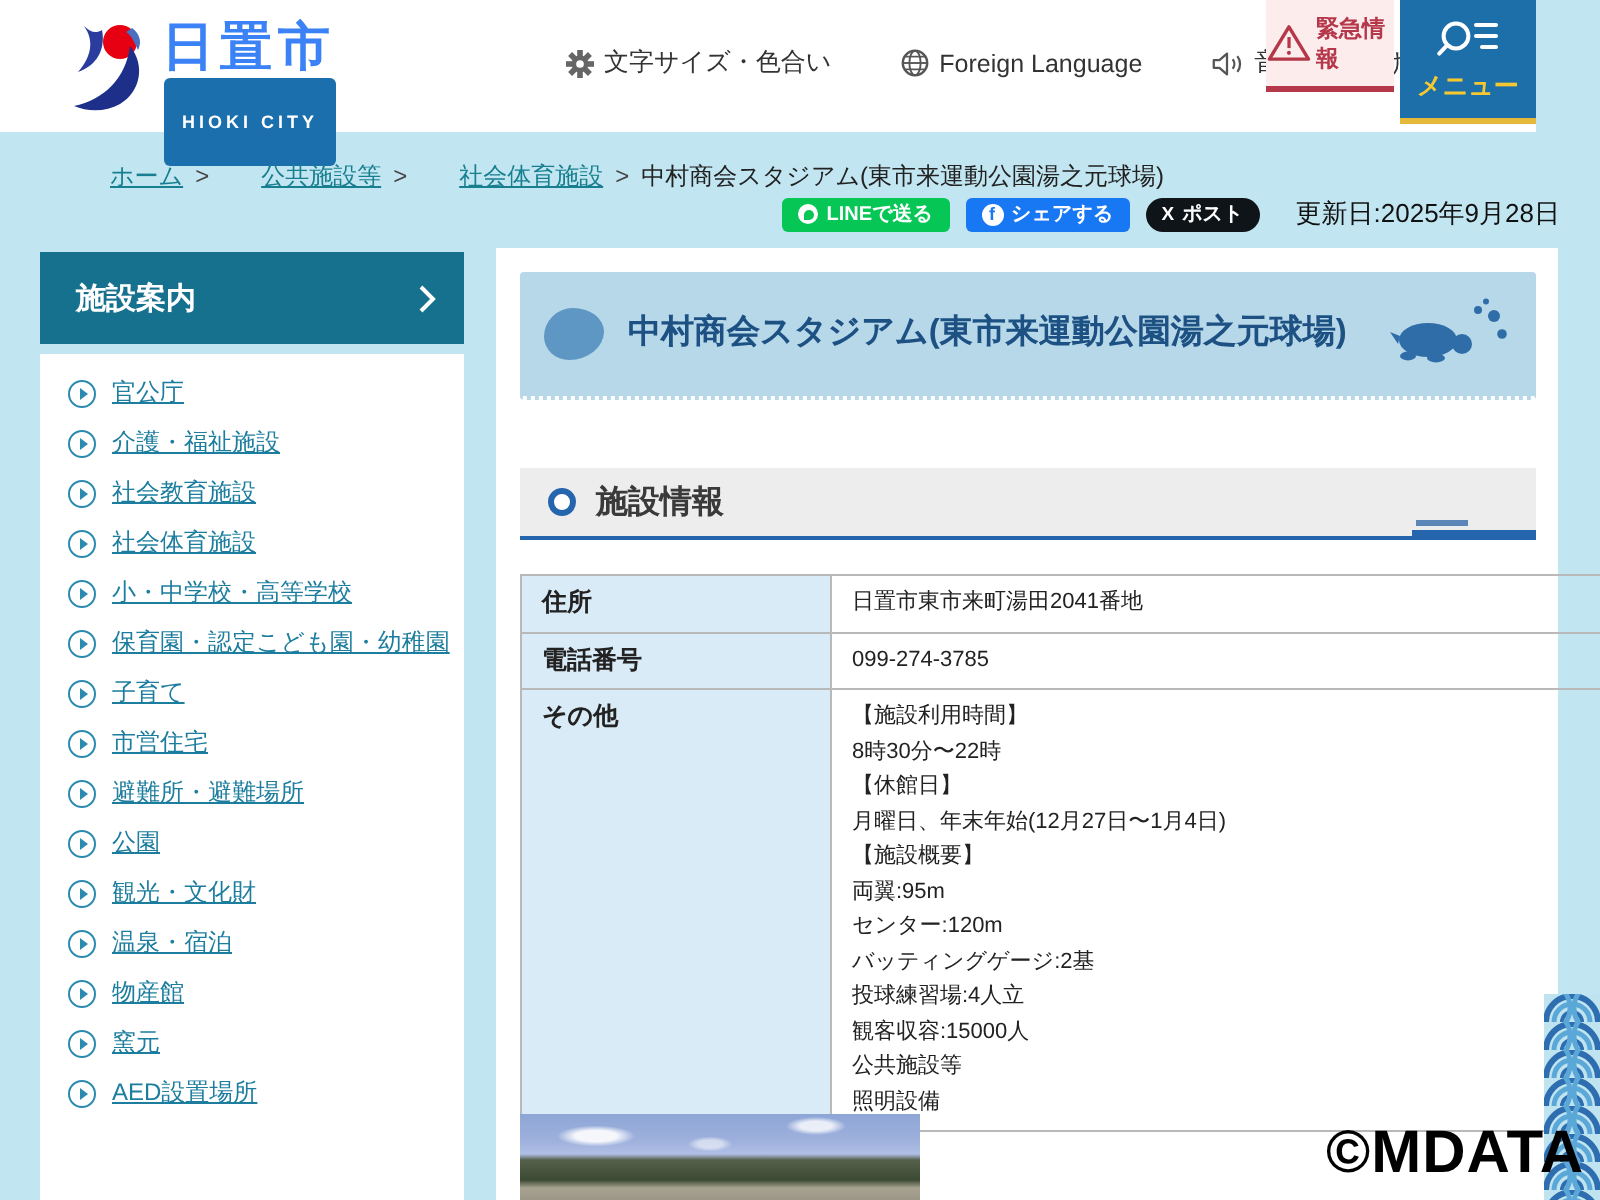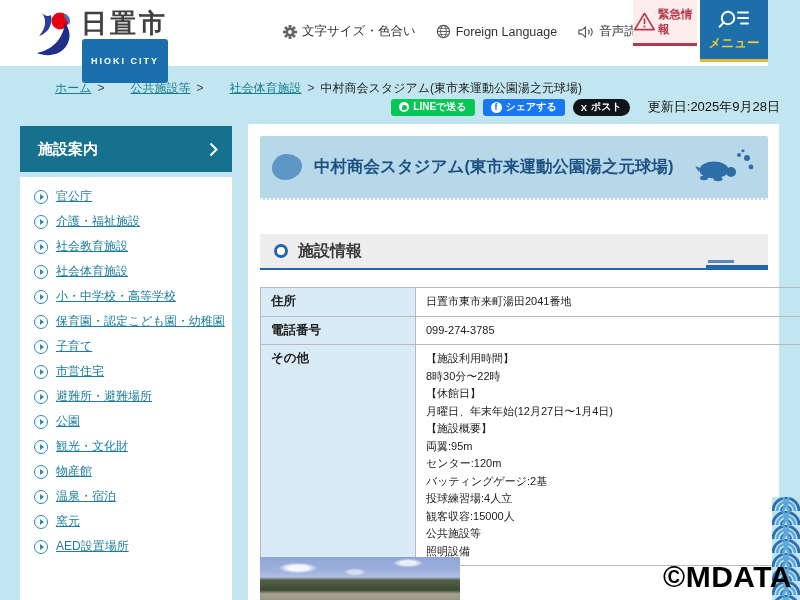--- a/index.html
+++ b/index.html
@@ -4,24 +4,24 @@
 <style>
   html,body{margin:0;padding:0;}
   .page{position:relative;width:800px;height:600px;background:#c2e6f1;overflow:hidden;
         font-family:"Liberation Sans","DejaVu Sans",sans-serif;}
   a{cursor:pointer;}
 
   
   .header{position:absolute;left:0;top:0;width:768px;height:66px;background:#fff;}
   .logo{position:absolute;left:33px;top:9px;display:flex;align-items:flex-start;gap:4px;text-decoration:none;}
   .logo-text{display:flex;flex-direction:column;align-items:flex-end;}
-  .logo-title{font-size:26px;font-weight:bold;color:#404040;letter-spacing:3px;line-height:1.1;}
+  .logo-title{font-size:26px;font-weight:bold;color:#3b82f6;letter-spacing:3px;line-height:1.1;}
   .logo-badge{background:#1b6fad;color:#fff;font-size:9px;font-weight:bold;letter-spacing:2px;
               padding:17px 9px;border-radius:3px;margin-top:1px;}
-  .header-links{position:absolute;left:283px;top:23px;display:flex;gap:20px;align-items:center;}
+  .header-links{position:absolute;left:283px;top:23px;display:flex;gap:34px;align-items:center;}
   .hlink{display:flex;align-items:center;gap:5px;font-size:12.5px;color:#333;text-decoration:none;}
   .emergency{position:absolute;left:633px;top:0;width:64px;height:46px;background:#fcecec;
              border-bottom:3px solid #b5374a;display:flex;flex-direction:row;align-items:center;
              justify-content:center;gap:2px;color:#b5374a;font-weight:bold;font-size:11.5px;
              text-decoration:none;box-sizing:border-box;}
   .menu{position:absolute;left:700px;top:0;width:68px;height:62px;background:#1c6fa8;
         border-bottom:3px solid #e4b83a;display:flex;flex-direction:column;align-items:center;
         justify-content:center;gap:3px;color:#f5c832;font-weight:bold;font-size:12.5px;
         text-decoration:none;box-sizing:border-box;}
 
@@ -251,27 +251,27 @@
         <li>
           <span class="s-icon">
             <span class="s-arrow"></span>
           </span>
           <a>観光・文化財</a>
         </li>
         <li>
           <span class="s-icon">
             <span class="s-arrow"></span>
           </span>
+          <a>温泉・宿泊</a>
+        </li>
+        <li>
+          <span class="s-icon">
+            <span class="s-arrow"></span>
+          </span>
           <a>物産館</a>
-        </li>
-        <li>
-          <span class="s-icon">
-            <span class="s-arrow"></span>
-          </span>
-          <a>温泉・宿泊</a>
         </li>
         <li>
           <span class="s-icon">
             <span class="s-arrow"></span>
           </span>
           <a>窯元</a>
         </li>
         <li>
           <span class="s-icon">
             <span class="s-arrow"></span>

